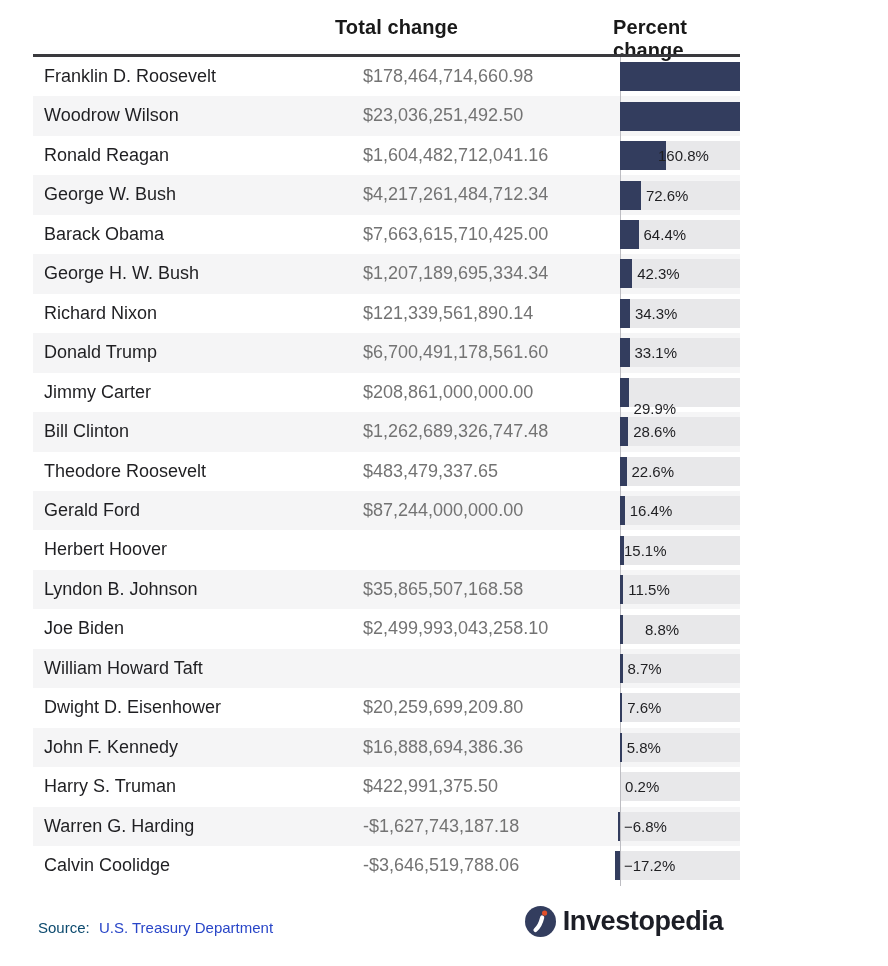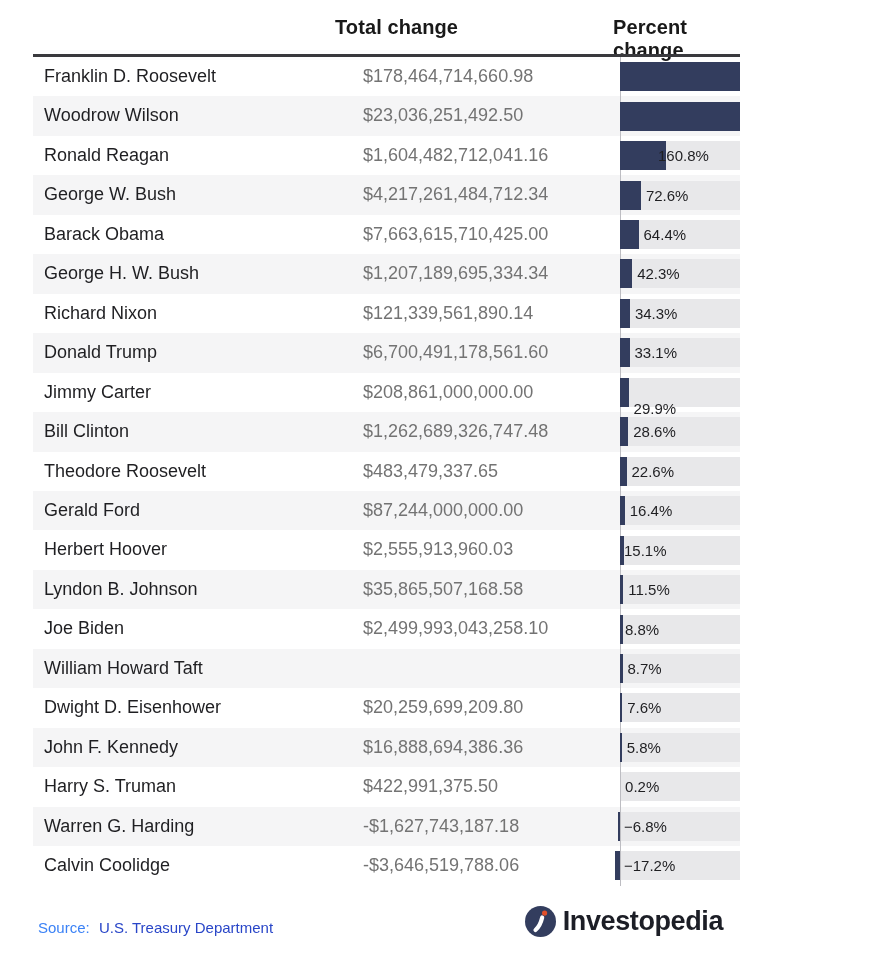--- a/index.html
+++ b/index.html
@@ -52,21 +52,21 @@
     white-space:nowrap;z-index:3;color:#1f1f22;
   }
   .pct-label.inside{color:#0c4a6e;font-weight:bold;}
   #axis-line{
     position:absolute;left:620px;top:57px;height:828.7px;width:1px;
     background:#bdbdc2;z-index:1;
   }
   #footer{
     position:absolute;left:38px;top:919px;font-size:15px;white-space:nowrap;
   }
-  #source-prefix{color:#3b82f6;}
+  #source-prefix{color:#0c4a6e;}
   #source-link{color:#2946c8;cursor:pointer;margin-left:5px;}
   #logo{
     position:absolute;right:17px;top:906px;
     display:flex;align-items:center;gap:7px;
   }
   #logo-text{
     font-size:27px;font-weight:600;color:#1c1e26;letter-spacing:-0.4px;
   }
 </style>
 </head>
@@ -183,21 +183,20 @@
     <span class="cell-name">Gerald Ford</span>
     <span class="cell-amount">$87,244,000,000.00</span>
     <span class="bar-zone">
       <span class="track"></span>
       <span class="bar" style="width: 4.7224px; left: 0px;"></span>
       <span class="pct-label" style="left: 9.7224px;">16.4%</span>
     </span>
   </div>
       <div class="row">
     <span class="cell-name">Herbert Hoover</span>
-    <span class="cell-amount">$2,555,913,960.03</span>
     <span class="bar-zone">
       <span class="track"></span>
       <span class="bar" style="width: 4.34807px; left: 0px;"></span>
       <span class="pct-label" style="left: 4px; text-align: center;">15.1%</span>
     </span>
   </div>
       <div class="row alt">
     <span class="cell-name">Lyndon B. Johnson</span>
     <span class="cell-amount">$35,865,507,168.58</span>
     <span class="bar-zone">
@@ -205,21 +204,21 @@
       <span class="bar" style="width: 3.31144px; left: 0px;"></span>
       <span class="pct-label" style="left: 8.31144px;">11.5%</span>
     </span>
   </div>
       <div class="row">
     <span class="cell-name">Joe Biden</span>
     <span class="cell-amount">$2,499,993,043,258.10</span>
     <span class="bar-zone">
       <span class="track"></span>
       <span class="bar" style="width: 2.53397px; left: 0px;"></span>
-      <span class="pct-label" style="left: 5px; text-align: right;">8.8%</span>
+      <span class="pct-label" style="left: 25px; text-align: right;">8.8%</span>
     </span>
   </div>
       <div class="row alt">
     <span class="cell-name">William Howard Taft</span>
     <span class="bar-zone">
       <span class="track"></span>
       <span class="bar" style="width: 2.50518px; left: 0px;"></span>
       <span class="pct-label" style="left: 7.50518px;">8.7%</span>
     </span>
   </div>

